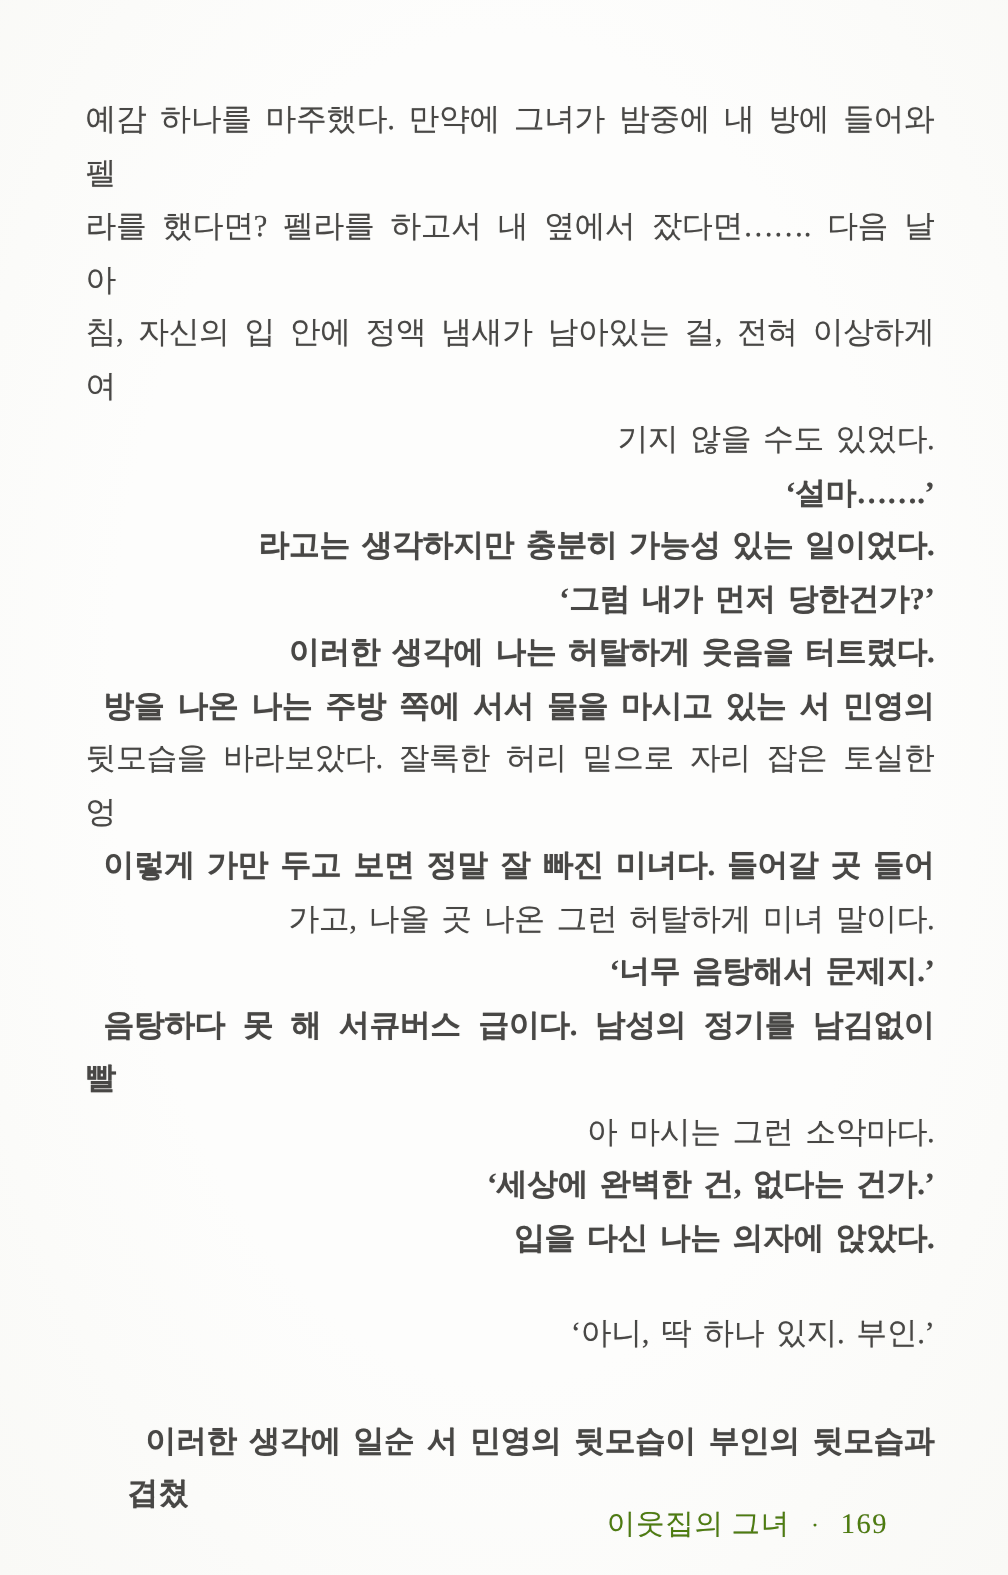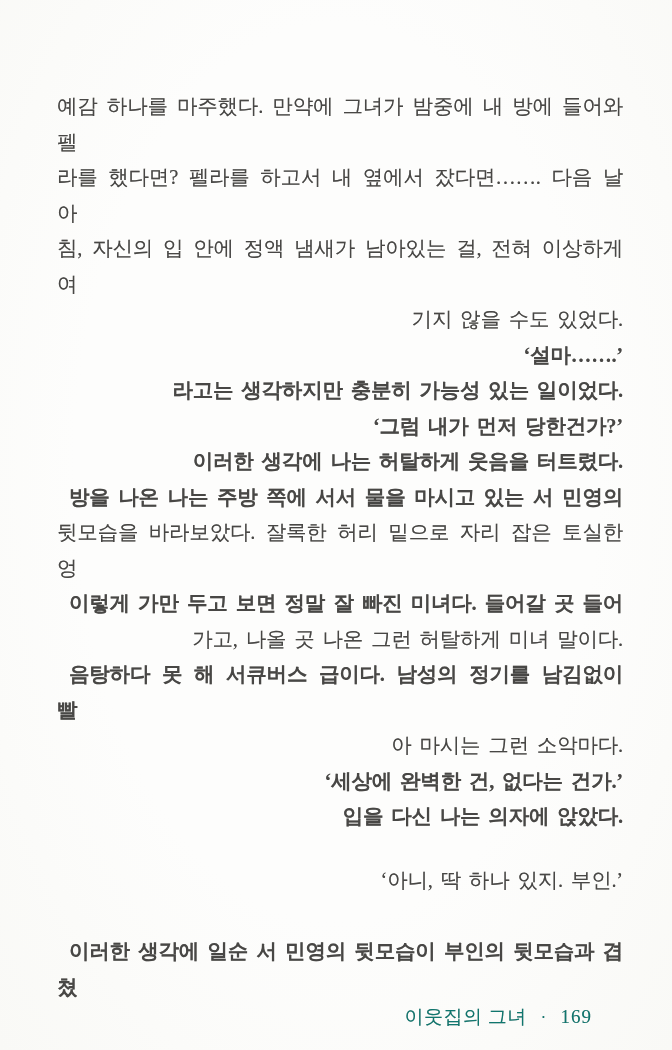--- a/index.html
+++ b/index.html
@@ -14,21 +14,21 @@
     background: radial-gradient(ellipse at 50% 45%, #fdfdfc 55%, #f9f9f6 100%);
     font-family: "Liberation Serif", "DejaVu Serif", serif;
   }
   .page {
     position: absolute;
     inset: 0;
   }
   .body-text {
     position: absolute;
     left: 57px;
-    top: 89px;
+    top: 63px;
     width: 566px;
     font-size: 20.5px;
     line-height: 35.5px;
     color: #484745;
     letter-spacing: -0.2px;
     word-spacing: 3px;
     text-shadow: 0 0 0.5px rgba(72,71,69,0.45);
   }
   .line {
     text-align: right;
@@ -38,29 +38,29 @@
   .line.j {
     text-align: justify;
     text-align-last: justify;
   }
   
   .line.in  { text-indent: 12px; font-weight: bold; }
   
   .line.in2 { text-indent: 25px; }
   
   .line.mt14 { margin-top: 28px; }
-  .line.mt36 { margin-top: 36px; }
+  .line.mt36 { margin-top: 36px; margin-left: 28px; }
 
   .footer {
     position: absolute;
     top: 963px;
     right: 80px;
     font-size: 19px;
     line-height: 28px;
-    color: #0f766e;
+    color: #4d7c0f;
     letter-spacing: 0.5px;
     text-shadow: 0 0 0.5px rgba(77,76,74,0.4);
     display: flex;
     align-items: baseline;
   }
   .footer .sep {
     padding: 0 14px;
     font-size: 16px;
   }
   .footer .pagenum {
@@ -79,20 +79,21 @@
     <div class="line j">침, 자신의 입 안에 정액 냄새가 남아있는 걸, 전혀 이상하게 여</div>
     <div class="line">기지 않을 수도 있었다.</div>
     <div class="line in">‘설마…….’</div>
     <div class="line in">라고는 생각하지만 충분히 가능성 있는 일이었다.</div>
     <div class="line in">‘그럼 내가 먼저 당한건가?’</div>
     <div class="line in">이러한 생각에 나는 허탈하게 웃음을 터트렸다.</div>
     <div class="line in j">방을 나온 나는 주방 쪽에 서서 물을 마시고 있는 서 민영의</div>
     <div class="line j">뒷모습을 바라보았다. 잘록한 허리 밑으로 자리 잡은 토실한 엉</div>
     <div class="line in j">이렇게 가만 두고 보면 정말 잘 빠진 미녀다. 들어갈 곳 들어</div>
     <div class="line">가고, 나올 곳 나온 그런 허탈하게 미녀 말이다.</div>
+    <div class="line in">‘너무 음탕해서 문제지.’</div>
     <div class="line in j">음탕하다 못 해 서큐버스 급이다. 남성의 정기를 남김없이 빨</div>
     <div class="line">아 마시는 그런 소악마다.</div>
     <div class="line in">‘세상에 완벽한 건, 없다는 건가.’</div>
     <div class="line in">입을 다신 나는 의자에 앉았다.</div>
     <div class="line in2 mt14">‘아니, 딱 하나 있지. 부인.’</div>
     <div class="line in j mt36">이러한 생각에 일순 서 민영의 뒷모습이 부인의 뒷모습과 겹쳤</div>
 
   </div>
 
   <div class="footer">

